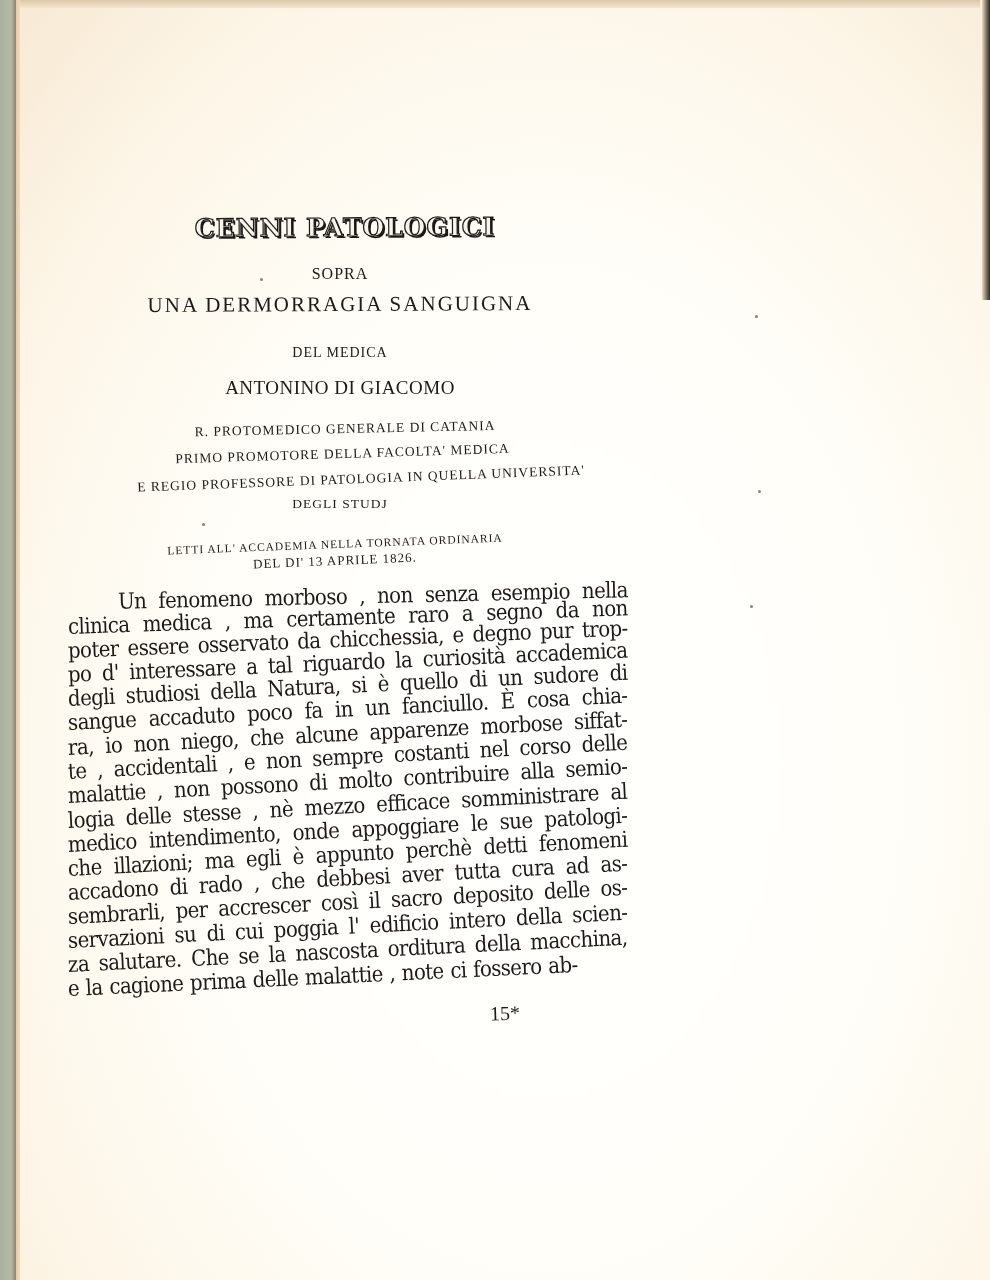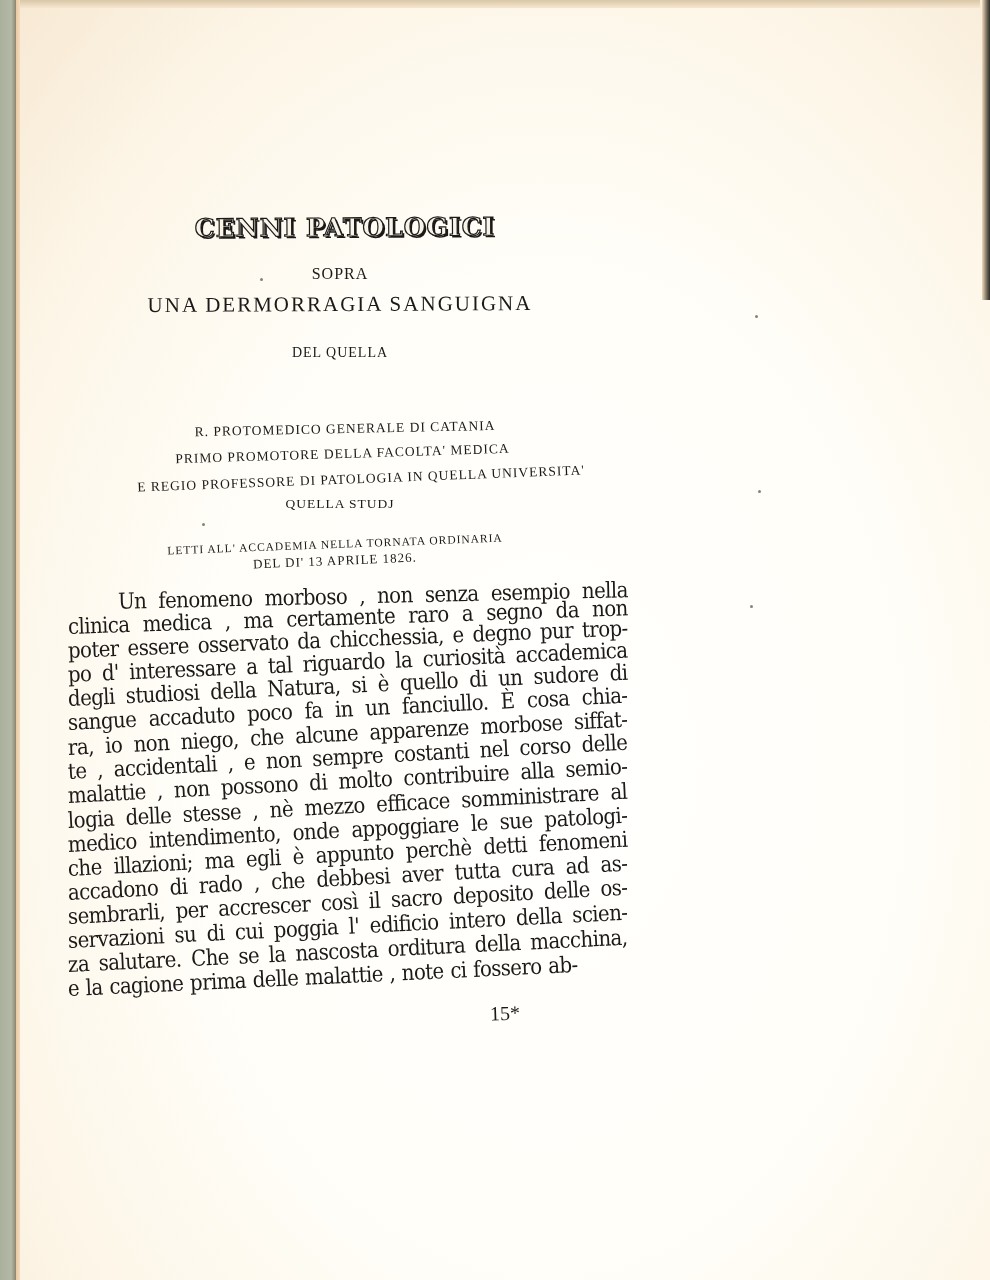--- a/index.html
+++ b/index.html
@@ -85,26 +85,27 @@
 <div class="scan"></div>
 <div class="spine"></div>
 <div class="spine-edge"></div>
 <div class="top-edge"></div>
 <div class="right-edge"></div>
 
 <div class="page">
   <div class="title">CENNI PATOLOGICI</div>
   <div class="line sopra">SOPRA</div>
   <div class="line subtitle">UNA DERMORRAGIA SANGUIGNA</div>
-  <div class="line socio">DEL QUELLA</div>
+  <div class="line socio">DEL MEDICA</div>
+  <div class="line author">ANTONINO DI GIACOMO</div>
 
   <div class="line aff1">R. PROTOMEDICO GENERALE DI CATANIA</div>
   <div class="line aff2">PRIMO PROMOTORE DELLA FACOLTA' MEDICA</div>
   <div class="line aff3">E REGIO PROFESSORE DI PATOLOGIA IN QUELLA UNIVERSITA'</div>
-  <div class="line aff4">QUELLA STUDJ</div>
+  <div class="line aff4">DEGLI STUDJ</div>
 
   <div class="line letti1">LETTI ALL' ACCADEMIA NELLA TORNATA ORDINARIA</div>
   <div class="line letti2">DEL DI' 13 APRILE 1826.</div>
 
   <div class="body">
     <div class="body-line first" style="top:0px;transform:rotate(-1.3deg);">Un fenomeno morboso , non senza esempio nella</div>
     <div class="body-line" style="top:24px;transform:rotate(-1.9deg);">clinica medica , ma certamente raro a segno da non</div>
     <div class="body-line" style="top:48px;transform:rotate(-2.3deg);">poter essere osservato da chicchessia, e degno pur trop-</div>
     <div class="body-line" style="top:72px;transform:rotate(-2.5deg);">po d' interessare a tal riguardo la curiosità accademica</div>
     <div class="body-line" style="top:96px;transform:rotate(-2.7deg);">degli studiosi della Natura, si è quello di un sudore di</div>

